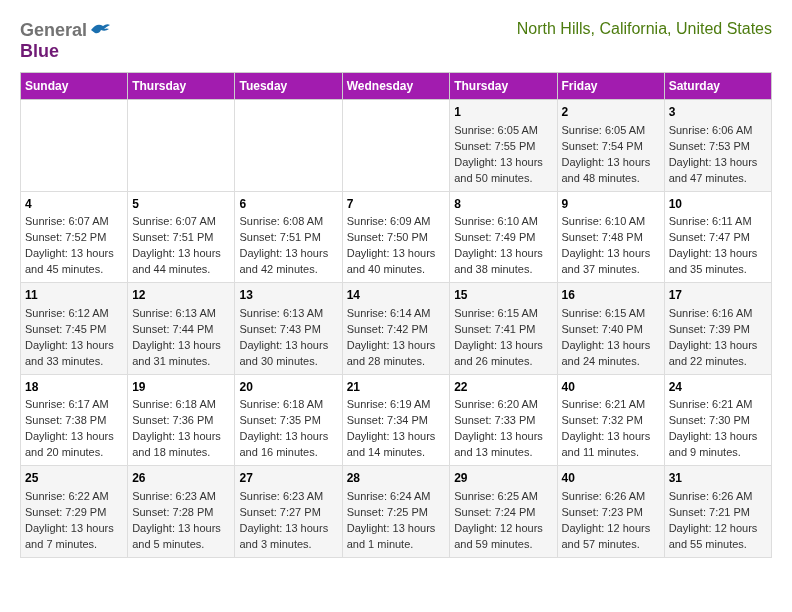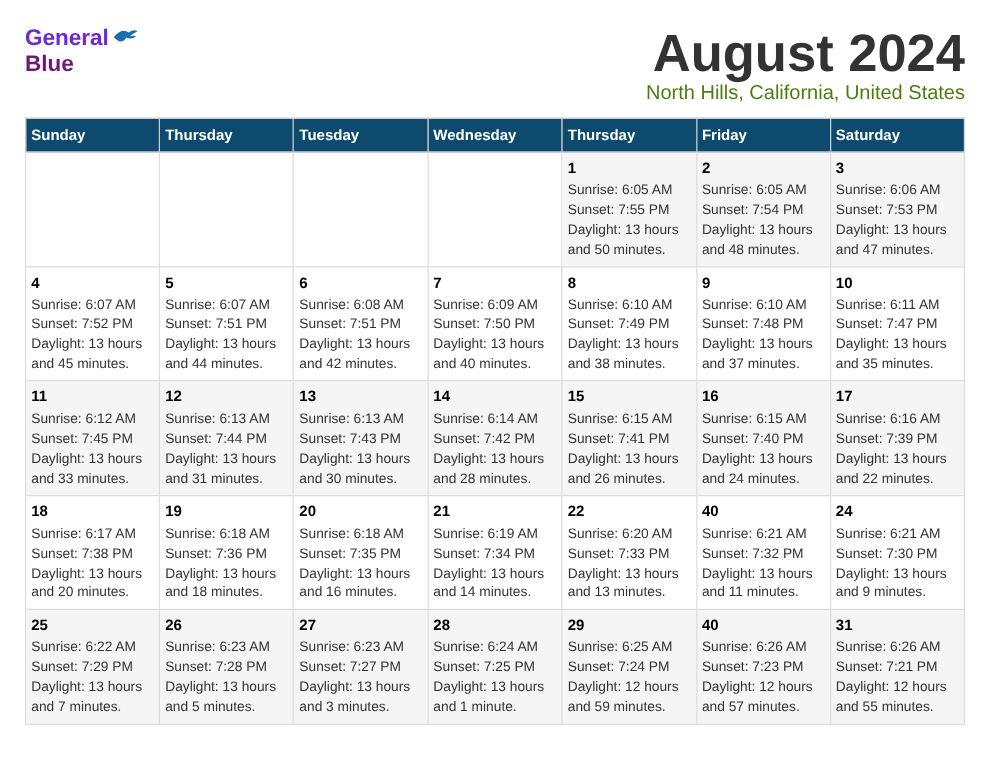--- a/index.html
+++ b/index.html
@@ -34,21 +34,21 @@
       font-size: 16px;
       color: #4d7c0f;
       font-weight: normal;
     }
     .calendar-table {
       width: 100%;
       border-collapse: collapse;
       font-size: 11px;
     }
     .calendar-table thead tr th {
-      background-color: #0c4a6e;
+      background-color: #a21caf;
       color: #fff;
       padding: 6px 4px;
       font-size: 12px;
       font-weight: bold;
       text-align: left;
       border: 1px solid #ccc;
     }
     .calendar-table tbody tr td {
       vertical-align: top;
       padding: 4px 4px;
@@ -79,21 +79,21 @@
       background: #fff !important;
     }
     
     .logo-container {
       display: flex;
       align-items: center;
     }
     .logo-general {
       font-size: 18px;
       font-weight: bold;
-      color: #6d28d9;
+      color: #737373;
     }
     .logo-blue-text {
       font-size: 18px;
       font-weight: bold;
       color: #701a75;
     }
   </style>
 </head>
 <body>
 
@@ -101,21 +101,20 @@
   <div class="logo">
     <div class="logo-container">
       <span class="logo-general">General</span>
       <svg width="22" height="20" viewBox="0 0 22 20" style="margin-left:2px;margin-top:-2px;">
         <path d="M2,10 Q8,2 14,6 Q18,3 21,5 Q17,7 15,9 Q18,8 20,9 Q16,12 12,10 Q10,14 6,13 Z" fill="#1a6faf"></path>
       </svg>
     </div>
     <span class="logo-blue-text">Blue</span>
   </div>
   <div class="title-block">
-    <div class="month-title">August 2024</div>
     <div class="location-title">North Hills, California, United States</div>
   </div>
 </div>
 
 <table class="calendar-table">
   <thead>
     <tr id="weekday-header">
     <th>Sunday</th>
         <th>Thursday</th>
         <th>Tuesday</th>

